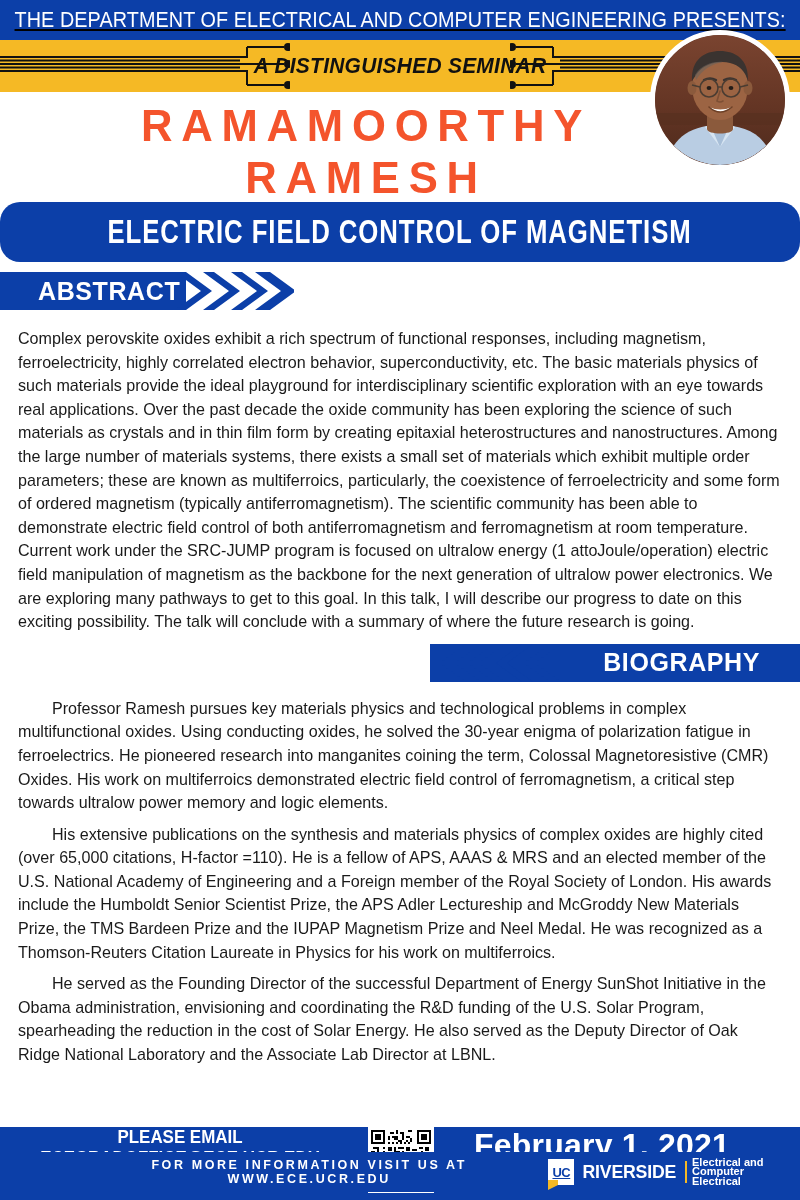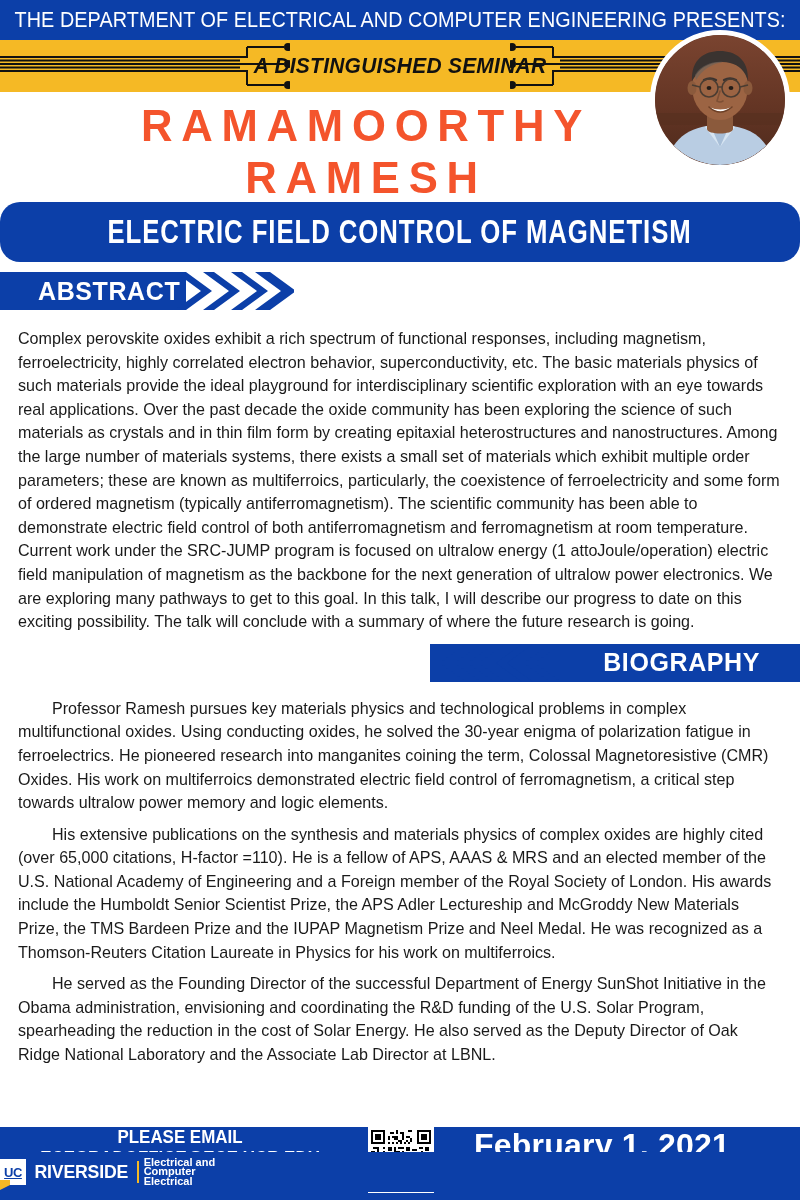--- a/index.html
+++ b/index.html
@@ -15,20 +15,21 @@
     position: relative;
   }
 
   
   .presents-bar {
     height: 40px;
     background: #0c3fa8;
     display: flex;
     align-items: center;
     justify-content: center;
+    text-decoration: underline;
   }
   .presents-text {
     color: #ffffff;
     font-size: 21.5px;
     font-weight: normal;
     letter-spacing: 0.1px;
     white-space: nowrap;
     font-family: "Liberation Sans Narrow", "Liberation Sans", sans-serif;
     transform: scaleX(0.92);
   }
@@ -553,20 +554,21 @@
         <rect x="23" y="26" width="3" height="1"></rect>
           <rect x="26" y="27" width="2" height="1"></rect>
       </g>
     </svg>
   </div>
 
   <div class="date-text">February 1, 2021</div>
 </div>
 
 <div class="footer-bar">
+  <div class="footer-info">FOR MORE INFORMATION VISIT US AT WWW.ECE.UCR.EDU</div>
   <div class="ucr-logo">
     <div class="ucr-mark">
       <div class="uc">UC</div>
       <div class="corner"></div>
     </div>
     <div class="ucr-word">RIVERSIDE</div>
     <div class="ucr-rule"></div>
     <div class="ucr-dept">
       <div>Electrical and Computer</div>
       <div>Electrical</div>

